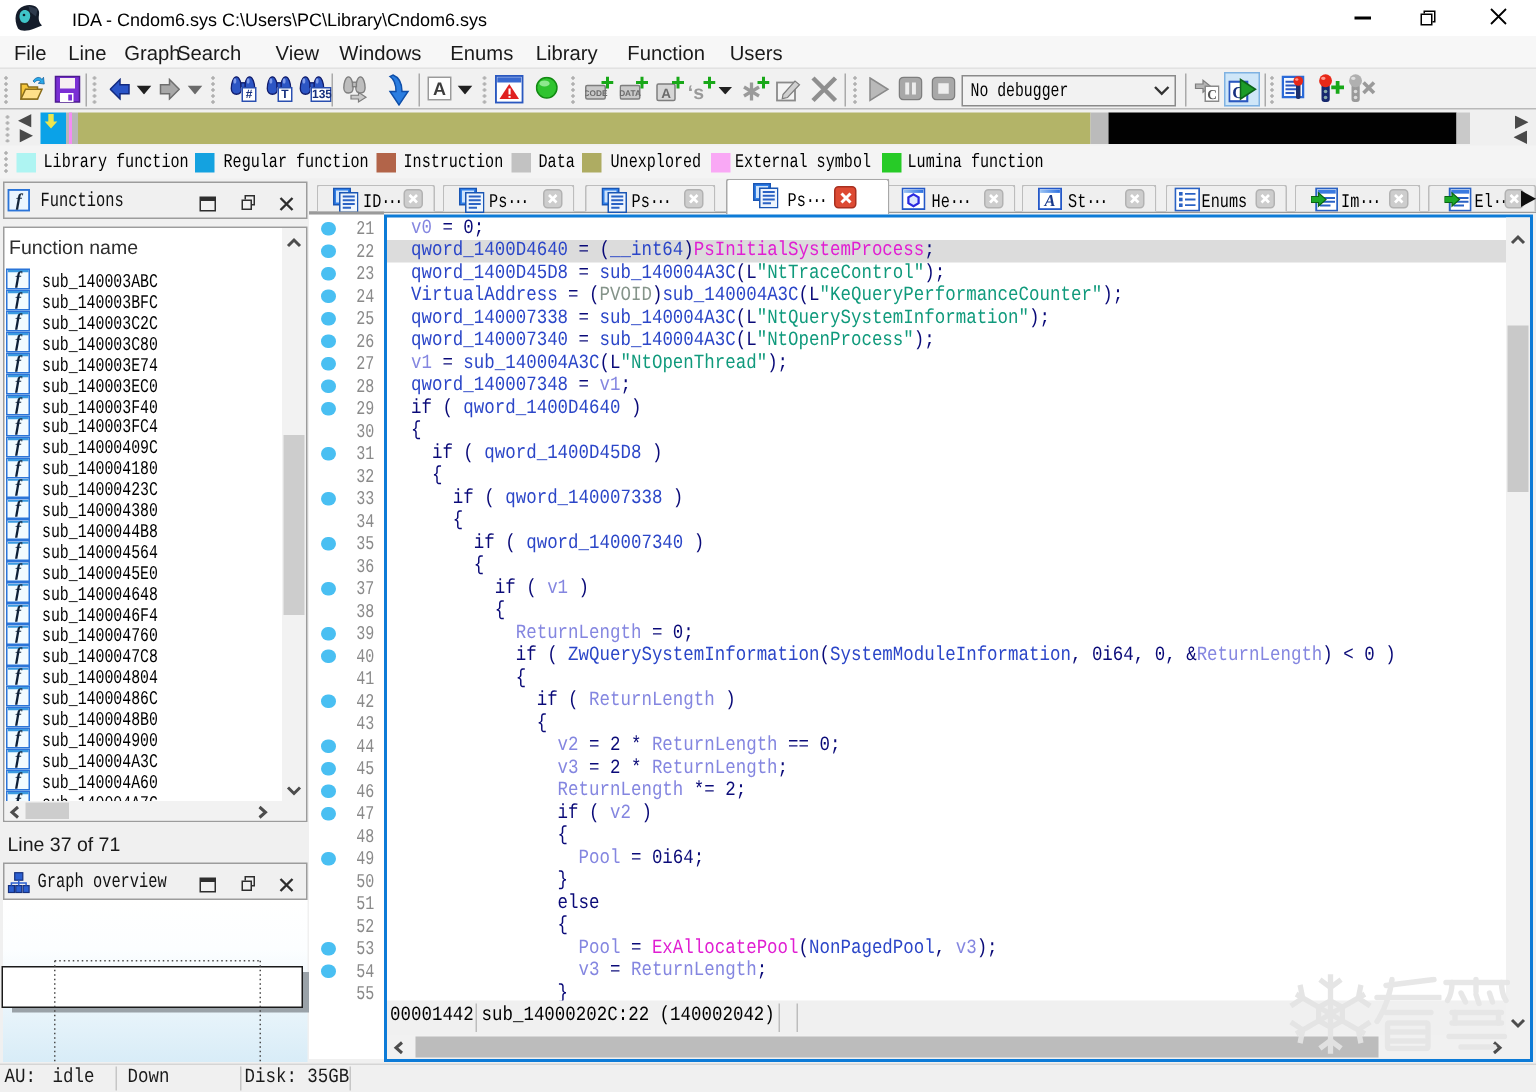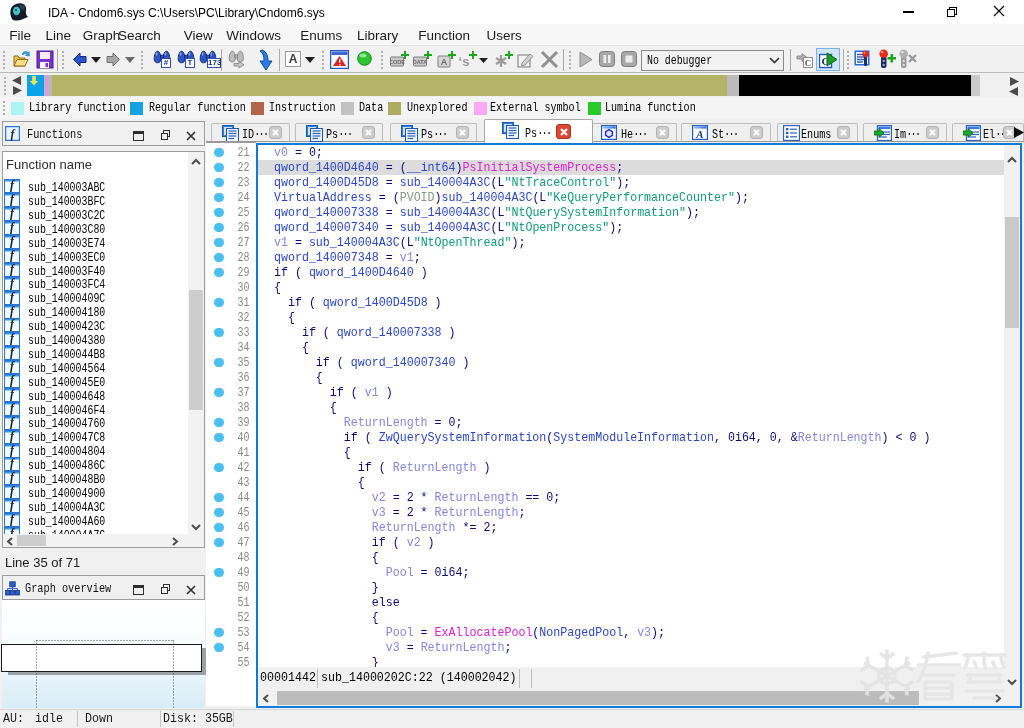--- a/index.html
+++ b/index.html
@@ -104,21 +104,21 @@
 <div class="abs" style="left:185px;top:58px;width:10px;height:10px;background:#fff;border:1px solid #2a4fb0;font-size:8px;line-height:8px;text-align:center;color:#16307e;font-weight:bold;font-family:'Liberation Sans',sans-serif">T</div>
 <svg class="abs" style="left:199px;top:50px" width="18" height="19" viewBox="0 0 18 19">
 <g fill="#2c55c4" stroke="#121e6e" stroke-width="0.9">
 <path d="M1.2 9 C1.2 5.5 2.5 1.2 4.6 1.2 C6.7 1.2 8 5.5 8 9 C8 11.5 6.5 12.8 4.6 12.8 C2.7 12.8 1.2 11.5 1.2 9 Z"></path>
 <path d="M10 9 C10 5.5 11.3 1.2 13.4 1.2 C15.5 1.2 16.8 5.5 16.8 9 C16.8 11.5 15.3 12.8 13.4 12.8 C11.5 12.8 10 11.5 10 9 Z"></path>
 <rect x="7.6" y="5.2" width="2.8" height="3.2"></rect>
     </g>
 <ellipse cx="3.6" cy="4" rx="1" ry="1.8" fill="#7e9ae8"></ellipse>
     <ellipse cx="12.4" cy="4" rx="1" ry="1.8" fill="#7e9ae8"></ellipse>
 </svg>
-<div class="abs" style="left:207px;top:58px;width:14px;height:10px;background:#fff;border:1px solid #2a4fb0;font-size:8px;line-height:8px;text-align:center;color:#16307e;font-weight:bold;font-family:'Liberation Sans',sans-serif">173</div>
+<div class="abs" style="left:207px;top:58px;width:14px;height:10px;background:#fff;border:1px solid #2a4fb0;font-size:8px;line-height:8px;text-align:center;color:#16307e;font-weight:bold;font-family:'Liberation Sans',sans-serif">135</div>
 <div class="sep" style="left:221px;top:49px;height:22px"></div>
 <svg class="abs" style="left:228px;top:50px" width="17" height="19" viewBox="0 0 17 19">
 <g fill="#bdbdbd" stroke="#7e7e7e" stroke-width="0.9">
 <path d="M1.2 8.5 C1.2 5.2 2.4 1.2 4.3 1.2 C6.2 1.2 7.4 5.2 7.4 8.5 C7.4 10.8 6 12 4.3 12 C2.6 12 1.2 10.8 1.2 8.5 Z"></path>
 <path d="M9.2 8.5 C9.2 5.2 10.4 1.2 12.3 1.2 C14.2 1.2 15.4 5.2 15.4 8.5 C15.4 10.8 14 12 12.3 12 C10.6 12 9.2 10.8 9.2 8.5 Z"></path>
 <rect x="7" y="4.8" width="2.6" height="3"></rect>
     </g>
 <path d="M6 13.5 L11 13.5 L11 11.5 L16 14.8 L11 18 L11 16 L6 16 Z" fill="#c9c9c9" stroke="#7e7e7e" stroke-width="0.8"></path>
 </svg>
 <svg class="abs" style="left:259px;top:49px" width="15" height="22" viewBox="0 0 15 22">
@@ -510,21 +510,21 @@
 <div class="fitem" style="top:351.6px">sub_140004A7C</div>
 </div>
 <div class="abs" style="left:3px;top:534px;width:201px;height:13px;background:#f2f2f2"></div>
 <svg class="abs" style="left:6px;top:537px" width="7" height="9" viewBox="0 0 7 9">
     <path d="M6 1 L2 4.5 L6 8" class="chev"></path>
   </svg>
 <svg class="abs" style="left:172px;top:537px" width="7" height="9" viewBox="0 0 7 9">
     <path d="M1 1 L5 4.5 L1 8" class="chev"></path>
   </svg>
 <div class="abs" style="left:17px;top:535px;width:29px;height:11px;background:#cdcdcd"></div>
-<div class="abs" style="left:5px;top:555px;font-size:13px;color:#1a1a1a">Line 35 of 71</div>
+<div class="abs" style="left:5px;top:555px;font-size:13px;color:#1a1a1a">Line 37 of 71</div>
 <div class="abs" style="left:2px;top:575px;width:203px;height:25px;background:#f0f0f0;border:1px solid #9c9c9c"></div>
 <svg class="abs" style="left:5px;top:581px" width="15" height="15" viewBox="0 0 15 15">
 <g fill="#2b5fd0" stroke="#16307e" stroke-width="0.8">
       <rect x="4.8" y="0.8" width="5.4" height="5"></rect>
       <rect x="0.6" y="9.4" width="4" height="4.6"></rect>
       <rect x="5.5" y="9.4" width="4" height="4.6"></rect>
       <rect x="10.4" y="9.4" width="4" height="4.6"></rect>
     </g>
 <g stroke="#2b5fd0" stroke-width="1" fill="none">
       <path d="M7.5 6 L7.5 9.4"></path>

